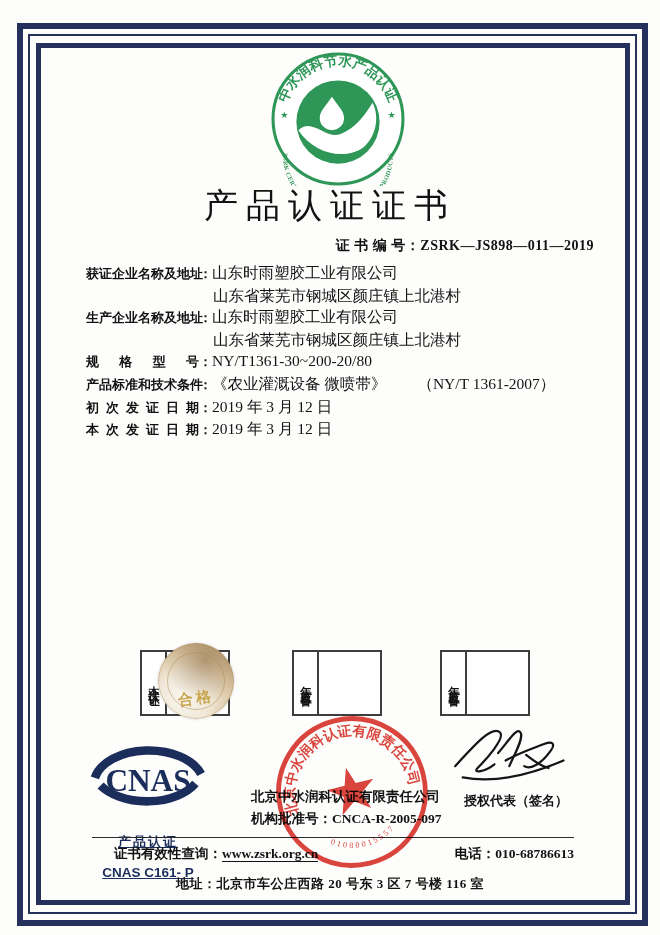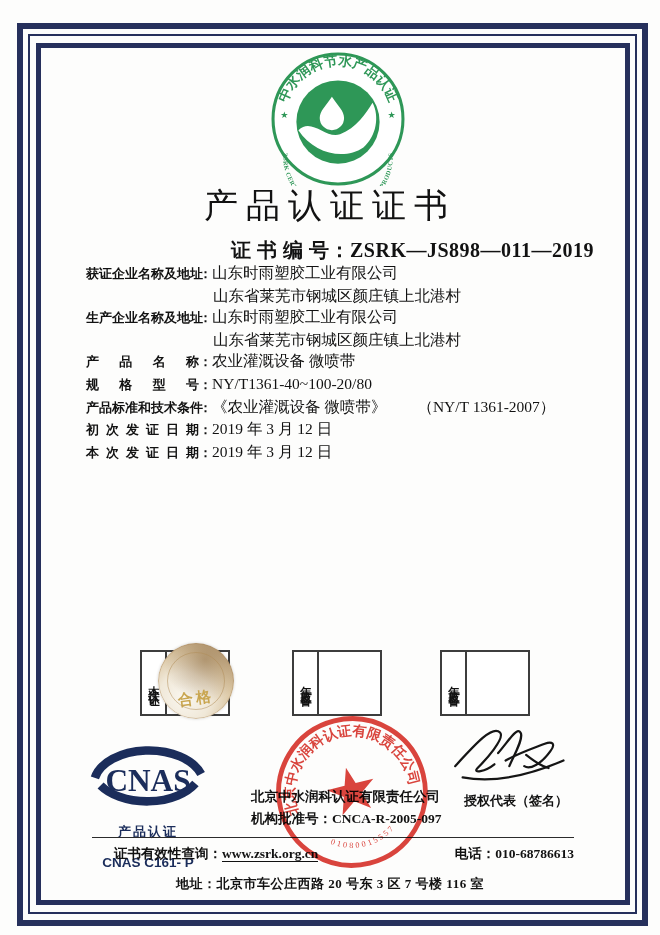--- a/index.html
+++ b/index.html
@@ -12,21 +12,21 @@
   .frame-mid{position:absolute;top:34px;left:28px;right:23px;bottom:21px;border:2px solid #26305c;}
   .frame-inner{position:absolute;top:43px;left:36px;right:30px;bottom:30px;border:5px solid #26305c;}
 
   .logo{position:absolute;top:52px;left:271px;width:134px;height:134px;}
 
   .title{
     position:absolute;top:183px;left:0;width:100%;text-align:center;
     font-size:34px;font-weight:normal;letter-spacing:8px;
   }
   .certno{
-    position:absolute;top:237px;right:66px;font-size:20px;font-weight:bold;letter-spacing:.5px;
+    position:absolute;top:237px;right:66px;font-size:14px;font-weight:bold;letter-spacing:.5px;
   }
 
   .fields{position:absolute;top:262px;left:86px;right:56px;font-size:15.5px;line-height:21.6px;white-space:nowrap;}
   .lbl{display:inline-block;width:113px;font-weight:bold;font-size:13px;
        text-align:justify;text-align-last:justify;vertical-align:baseline;}
   .colon{font-weight:bold;font-size:13px;}
   .val{font-size:15.5px;}
   .cont{padding-left:127px;}
 
   .statement{
@@ -46,22 +46,22 @@
       radial-gradient(circle at 62% 22%, rgba(146,114,74,.6), rgba(146,114,74,0) 55%),
       radial-gradient(circle at 35% 72%, #faf7f0 0%, #f0e8d8 35%, #dcc8a5 62%, #bb9f78 88%, #cfae85 100%);
     box-shadow: inset 0 0 0 1px rgba(170,135,90,.45), 0 0 3px rgba(0,0,0,.18);
   }
   .sticker::after{content:"";position:absolute;inset:9px;border:1px solid rgba(175,140,85,.5);border-radius:50%;}
   .sticker-label{
     position:absolute;left:0;top:46px;width:100%;text-align:center;
     color:#c9a650;font-size:15px;font-weight:bold;letter-spacing:3px;transform:rotate(-8deg);
   }
 
-  .cnas{position:absolute;left:86px;top:738px;width:124px;text-align:center;color:#1b2d5b;}
-  .cnas-line1{font-size:13px;font-weight:bold;margin-top:7px;letter-spacing:2px;}
+  .cnas{position:absolute;left:86px;top:738px;width:124px;text-align:center;color:#1b2d5b;text-decoration:underline;}
+  .cnas-line1{font-size:13px;font-weight:bold;margin-top:17px;letter-spacing:2px;}
   .cnas-line2{font-size:13.5px;font-weight:bold;font-family:"Liberation Sans","DejaVu Sans",sans-serif;margin-top:14px;}
 
   .issuer{position:absolute;left:251px;top:786px;z-index:2;font-size:13.5px;font-weight:bold;line-height:22px;white-space:nowrap;}
 
   .seal{position:absolute;left:270px;top:710px;width:164px;height:164px;z-index:6;
     mix-blend-mode:multiply;opacity:.92;}
 
   .signature{position:absolute;left:433px;top:712px;width:162px;height:84px;z-index:2;}
   .sign-label{position:absolute;left:450px;top:792px;width:132px;text-align:center;font-size:13px;font-weight:bold;}
 
@@ -103,22 +103,21 @@
 
   <div class="title">产品认证证书</div>
 
   <div class="certno"><span>证 书 编 号</span><span>：</span><span>ZSRK—JS898—011—2019</span></div>
 
   <div class="fields">
     <div class="row"><span class="lbl">获证企业名称及地址</span><span class="colon">：</span><span class="val">山东时雨塑胶工业有限公司</span></div>
     <div class="row cont"><span class="val">山东省莱芜市钢城区颜庄镇上北港村</span></div>
     <div class="row"><span class="lbl">生产企业名称及地址</span><span class="colon">：</span><span class="val">山东时雨塑胶工业有限公司</span></div>
     <div class="row cont"><span class="val">山东省莱芜市钢城区颜庄镇上北港村</span></div>
-    <div class="row"><span class="lbl">产品名称</span><span class="colon">：</span><span class="val">农业灌溉设备 微喷带</span></div>
-    <div class="row"><span class="lbl">规格型号</span><span class="colon">：</span><span class="val">NY/T1361-40~100-20/80</span></div>
+    <div class="row"><span class="lbl">规格型号</span><span class="colon">：</span><span class="val">NY/T1361-30~200-20/80</span></div>
     <div class="row"><span class="lbl">产品标准和技术条件</span><span class="colon">：</span><span class="val">《农业灌溉设备 微喷带》　　（NY/T 1361-2007）</span></div>
     <div class="row"><span class="lbl">初次发证日期</span><span class="colon">：</span><span class="val">2019 年 3 月 12 日</span></div>
     <div class="row"><span class="lbl">本次发证日期</span><span class="colon">：</span><span class="val">2019 年 3 月 12 日</span></div>
   </div>
 
 
   <div class="stamp-box box1">
     <div class="vcol">
         <span class="vlabel">本次认证</span>
       </div>

